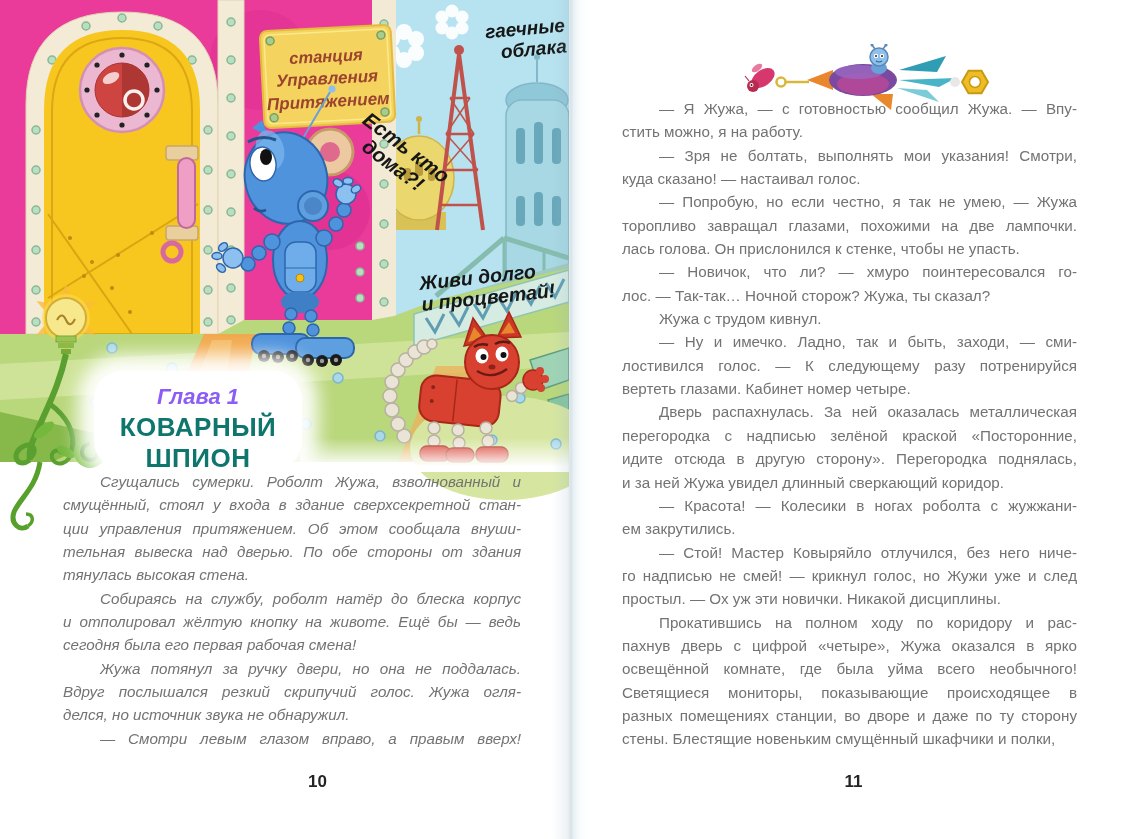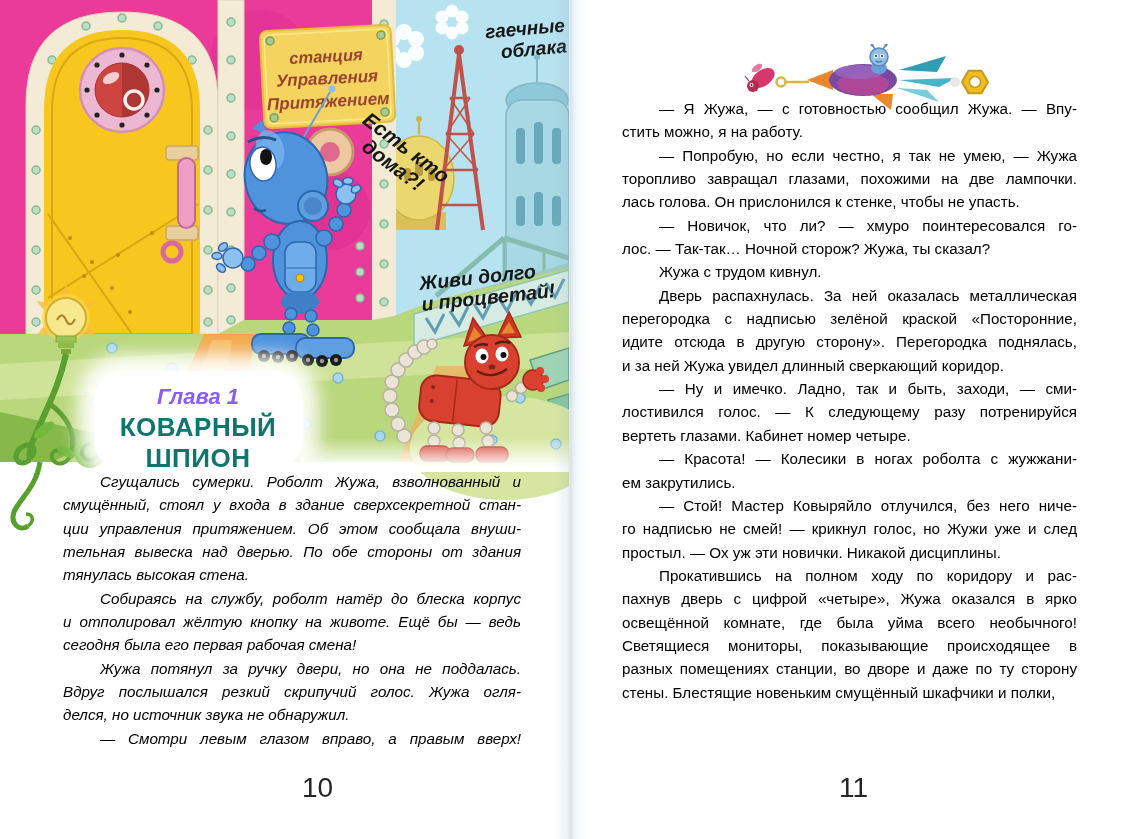--- a/index.html
+++ b/index.html
@@ -17,30 +17,30 @@
   .lbl-speech{left:372px;top:108px;font-size:20.5px;text-align:center;transform:rotate(37deg);transform-origin:left top;}
   .lbl-greeting{left:420px;top:266px;font-size:19.5px;transform:rotate(-6deg);}
 
   
   .chapter-box{position:absolute;left:94px;top:371px;width:208px;height:98px;background:#fff;
                border-radius:28px;box-shadow:0 0 18px 16px rgba(255,255,255,0.95);text-align:center;}
   .kicker{color:#8b5cf6;font-style:italic;font-weight:700;font-size:22px;line-height:30px;margin-top:11px;}
   .cap{color:#0f766e;font-weight:800;font-size:26px;line-height:31px;letter-spacing:0.5px;}
 
   
-  .textcol{position:absolute;color:#000000;font-size:15.2px;line-height:23.35px;}
+  .textcol{position:absolute;color:#737373;font-size:15.2px;line-height:23.35px;}
   .textcol-left{left:63px;top:470px;width:458px;font-style:italic;}
   .textcol-right{left:53px;top:97px;width:455px;}
   .para{margin:0;}
   .line{text-align:justify;text-align-last:justify;overflow:hidden;max-height:23.35px;}
   .line.last{text-align-last:auto;}
   .para .line:first-child{text-indent:37px;}
 
   .pagenum{position:absolute;top:772px;width:100%;text-align:center;
-           font-size:28px;font-weight:400;color:#242424;}
+           font-size:17px;font-weight:700;color:#242424;}
   .pn-left{padding-left:66px;box-sizing:border-box;}
   .pn-right{box-sizing:border-box;}
 
   .vignette{position:absolute;left:172px;top:44px;}
   .art-fade{position:absolute;left:300px;top:438px;width:269px;height:34px;
             background:linear-gradient(to bottom,rgba(255,255,255,0),#fff 85%);pointer-events:none;}
   .gutter{position:absolute;left:552px;top:0;width:38px;height:839px;pointer-events:none;
           background:linear-gradient(to right,rgba(255,255,255,0) 0%,rgba(150,176,192,0.16) 40%,
           rgba(128,158,178,0.30) 50%,rgba(186,212,226,0.32) 57%,rgba(222,236,243,0.16) 74%,rgba(255,255,255,0) 100%);}
 </style>
@@ -518,41 +518,45 @@
         <circle cx="234" cy="38" r="5.5" fill="#ffffff" stroke="#c89a14" stroke-width="1.5"></circle>
       </g>
     </svg>
 
     <div class="textcol textcol-right">
         <div class="para">
           <div class="line">— Я Жужа, — с готовностью сообщил Жужа. — Впу-</div>
           <div class="line last">стить можно, я на работу.</div>
         </div>
         <div class="para">
+          <div class="line">— Зря не болтать, выполнять мои указания! Смотри,</div>
+          <div class="line last">куда сказано! — настаивал голос.</div>
+        </div>
+        <div class="para">
           <div class="line">— Попробую, но если честно, я так не умею, — Жужа</div>
           <div class="line">торопливо завращал глазами, похожими на две лампочки.</div>
           <div class="line last">лась голова. Он прислонился к стенке, чтобы не упасть.</div>
         </div>
         <div class="para">
           <div class="line">— Новичок, что ли? — хмуро поинтересовался го-</div>
           <div class="line last">лос. — Так-так… Ночной сторож? Жужа, ты сказал?</div>
         </div>
         <div class="para">
           <div class="line last">Жужа с трудом кивнул.</div>
+        </div>
+        <div class="para">
+          <div class="line">— Ну и имечко. Ладно, так и быть, заходи, — сми-</div>
+          <div class="line">лостивился голос. — К следующему разу потренируйся</div>
+          <div class="line last">вертеть глазами. Кабинет номер четыре.</div>
         </div>
         <div class="para">
           <div class="line">Дверь распахнулась. За ней оказалась металлическая</div>
           <div class="line">перегородка с надписью зелёной краской «Посторонние,</div>
           <div class="line">идите отсюда в другую сторону». Перегородка поднялась,</div>
           <div class="line last">и за ней Жужа увидел длинный сверкающий коридор.</div>
-        </div>
-        <div class="para">
-          <div class="line">— Ну и имечко. Ладно, так и быть, заходи, — сми-</div>
-          <div class="line">лостивился голос. — К следующему разу потренируйся</div>
-          <div class="line last">вертеть глазами. Кабинет номер четыре.</div>
         </div>
         <div class="para">
           <div class="line">— Красота! — Колесики в ногах роболта с жужжани-</div>
           <div class="line last">ем закрутились.</div>
         </div>
         <div class="para">
           <div class="line">— Стой! Мастер Ковыряйло отлучился, без него ниче-</div>
           <div class="line">го надписью не смей! — крикнул голос, но Жужи уже и след</div>
           <div class="line last">простыл. — Ох уж эти новички. Никакой дисциплины.</div>
         </div>

